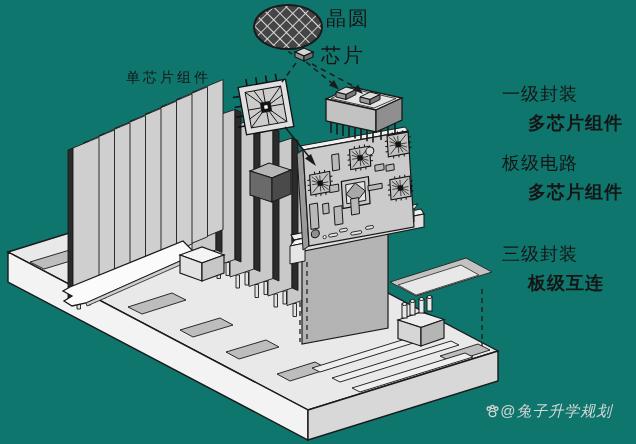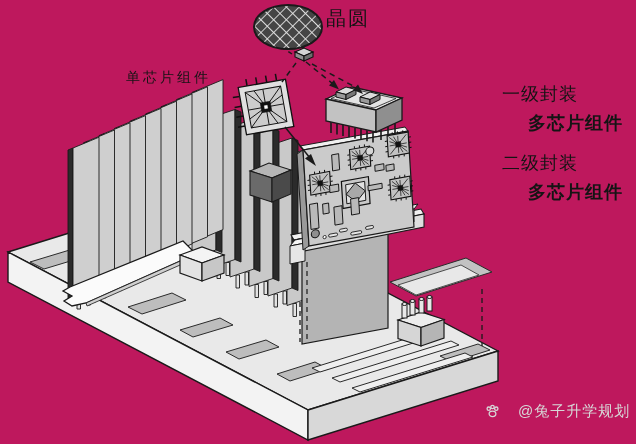--- a/index.html
+++ b/index.html
@@ -1,27 +1,27 @@
 <!DOCTYPE html>
 <html><head>
 <meta charset="utf-8">
 <style>
   html,body{margin:0;padding:0;background:#fff;}
-  #stage{position:relative;width:636px;height:444px;background:#be185d;overflow:hidden;
+  #stage{position:relative;width:636px;height:444px;background:#0f766e;overflow:hidden;
          font-family:"Liberation Sans",sans-serif;color:#111;}
   #art{position:absolute;left:0;top:0;}
   .lbl{position:absolute;white-space:nowrap;color:#141414;}
   #wafer-label{left:326px;top:5px;font-size:20px;letter-spacing:2px;}
   #die-label{left:321px;top:42px;font-size:20px;letter-spacing:2px;}
   #scm-label{left:126px;top:69px;font-size:14px;letter-spacing:3px;}
   .level{position:absolute;left:502px;font-size:18px;color:#141414;letter-spacing:1px;}
   .level .sub{margin-left:26px;margin-top:5px;font-weight:bold;}
   #lv0{top:12px;} #lv1{top:82px;} #lv2{top:151px;} #lv3{top:242px;}
-  #watermark{position:absolute;left:485px;top:402px;display:flex;align-items:center;gap:18px;
-             font-size:15px;color:#d7d7d7;letter-spacing:1px;}
+  #watermark{position:absolute;left:485px;top:402px;display:flex;align-items:center;gap:0;
+             font-size:15px;color:#d7d7d7;letter-spacing:1px;font-style:italic;}
 </style>
 </head>
 <body>
 
 <div id="stage">
 
 <svg id="art" width="636" height="444" viewBox="0 0 636 444">
   <defs>
     <pattern id="xhatch" width="9" height="9" patternUnits="userSpaceOnUse" patternTransform="rotate(45 0 0)">
       <rect width="9" height="9" fill="#454545"></rect>
@@ -380,29 +380,34 @@
           <ellipse cx="412.5" cy="301" rx="2.5" ry="1.5"></ellipse>
       <rect x="419" y="299" width="5" height="14"></rect>
           <ellipse cx="421.5" cy="299" rx="2.5" ry="1.5"></ellipse>
       <rect x="427" y="297" width="5" height="14"></rect>
           <ellipse cx="429.5" cy="297" rx="2.5" ry="1.5"></ellipse>
     </g>
   </g>
 </svg>
 
 <div class="lbl" id="wafer-label">晶圆</div>
+<div class="lbl" id="die-label">芯片</div>
 <div class="lbl" id="scm-label">单芯片组件</div>
 
 <div class="level" id="lv1">
   <div class="tit">一级封装</div>
   <div class="sub">多芯片组件</div>
 </div>
 <div class="level" id="lv2">
-  <div class="tit">二级封装</div>
+  <div class="tit">板级电路</div>
   <div class="sub">多芯片组件</div>
+</div>
+<div class="level" id="lv3">
+  <div class="tit">三级封装</div>
+  <div class="sub">板级互连</div>
 </div>
 
 <div id="watermark">
   <svg width="15" height="15" viewBox="0 0 16 16">
     <g fill="none" stroke="#d7d7d7" stroke-width="1.4">
       <circle cx="4" cy="5" r="1.8"></circle>
           <circle cx="8" cy="3.2" r="1.8"></circle>
           <circle cx="12" cy="5" r="1.8"></circle>
       <ellipse cx="8" cy="10.5" rx="3.6" ry="3"></ellipse>
     </g>

